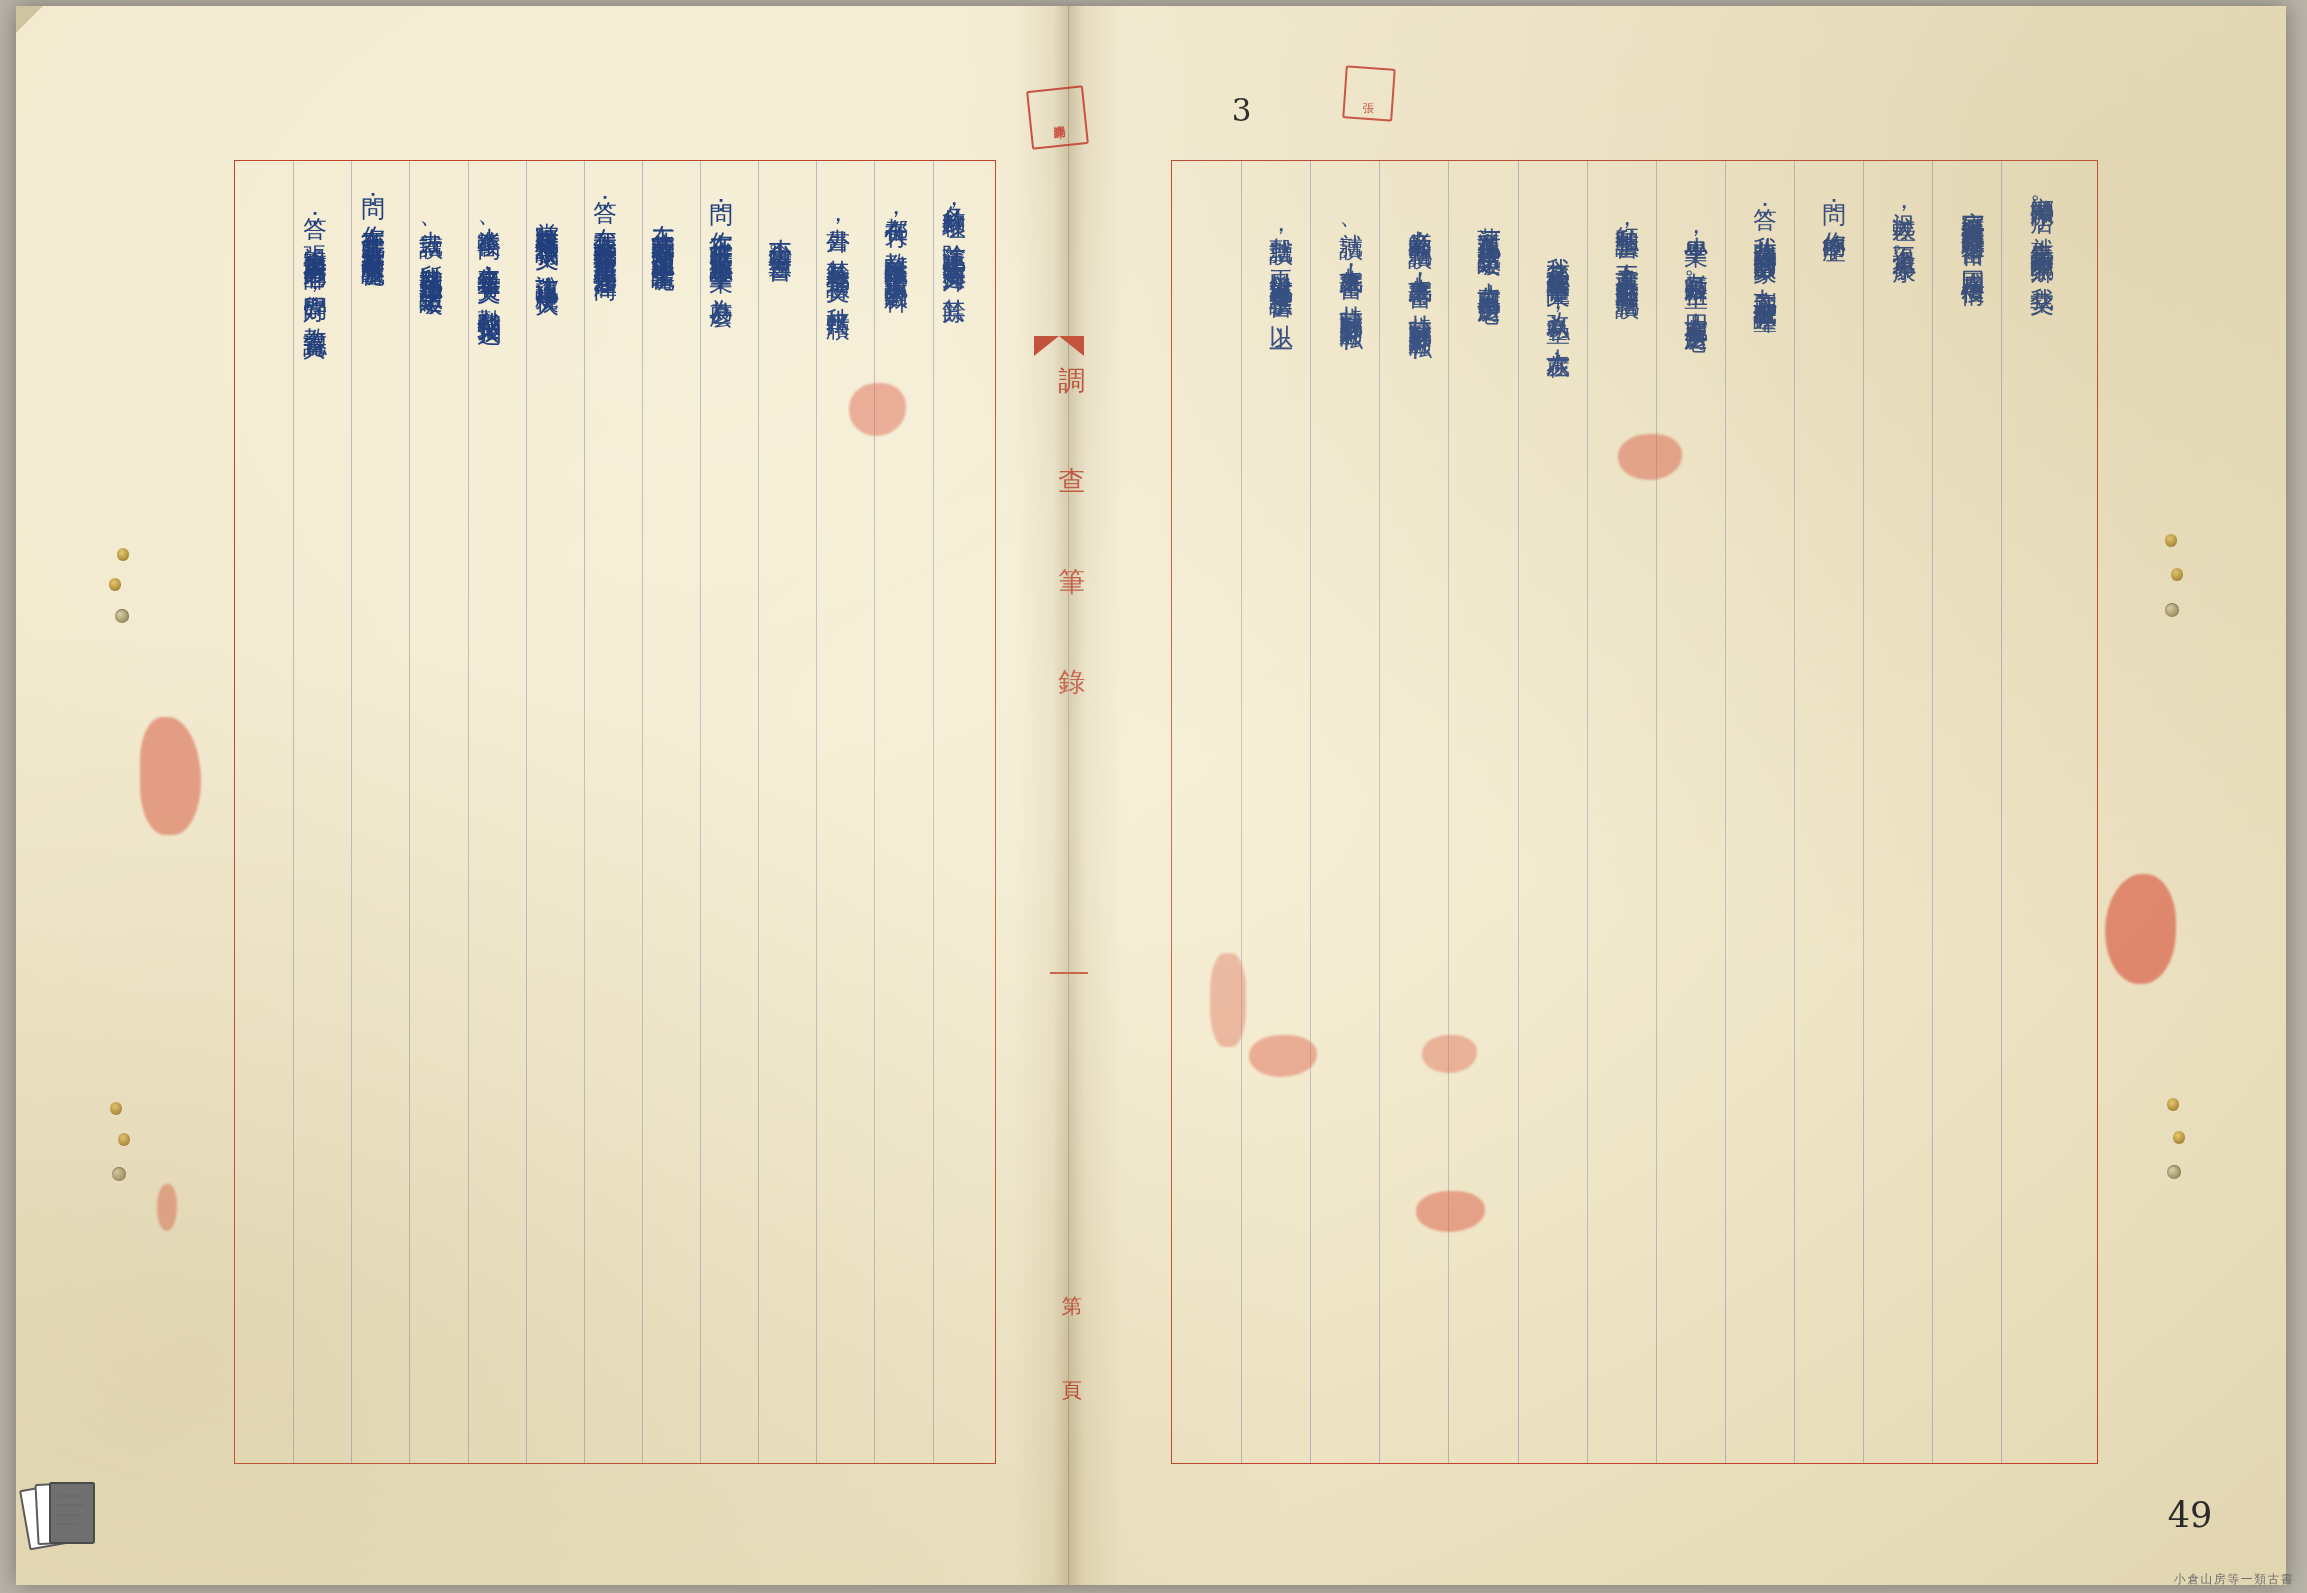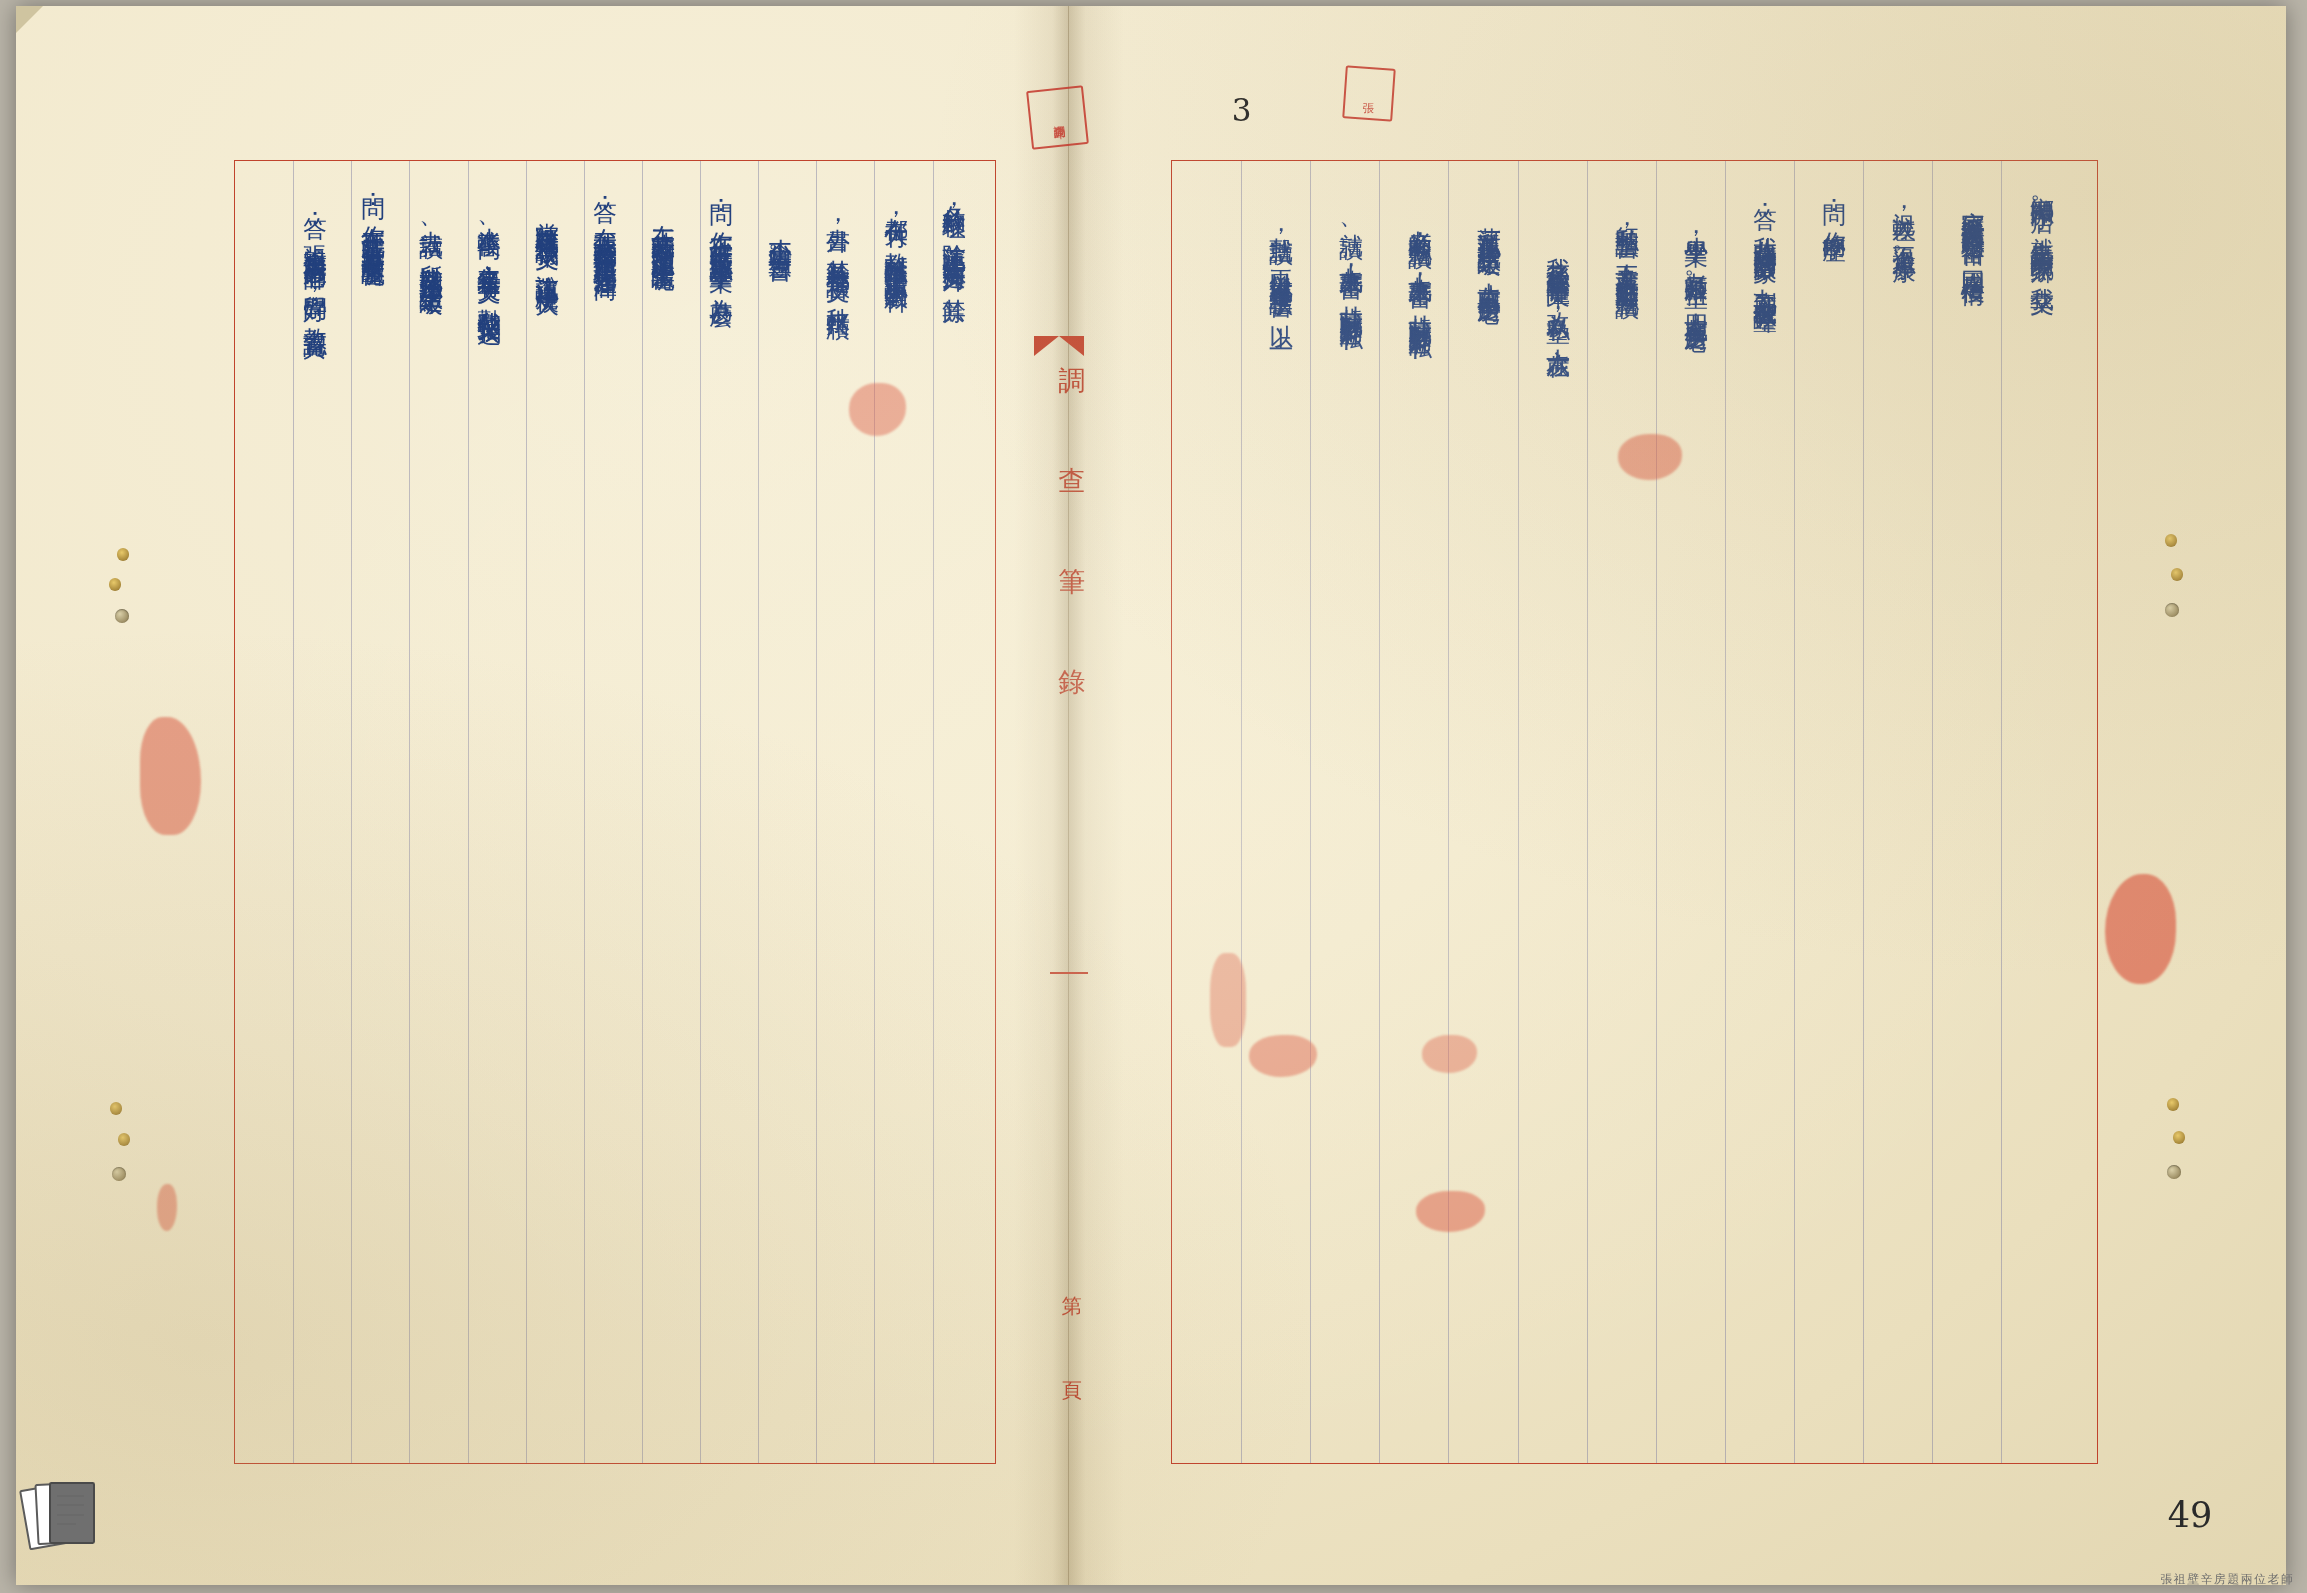--- a/index.html
+++ b/index.html
@@ -361,15 +361,15 @@
     <div class="sheetA"></div>
     <div class="sheetB"></div>
     <div class="sheetC">
       <div class="ln" style="left:6.3px; top:11px; width:27px;"></div>
       <div class="ln" style="left:6.3px; top:20.4px; width:27px;"></div>
       <div class="ln" style="left:6.3px; top:30px; width:27px;"></div>
       <div class="ln" style="left:6.3px; top:39px; width:19px;"></div>
     </div>
   </div>
 
-  <div class="footer-note">張祖壁辛房題兩位老師</div>
+  <div class="footer-note">小倉山房等一類古書</div>
 </div>
 
 
 </body></html>

